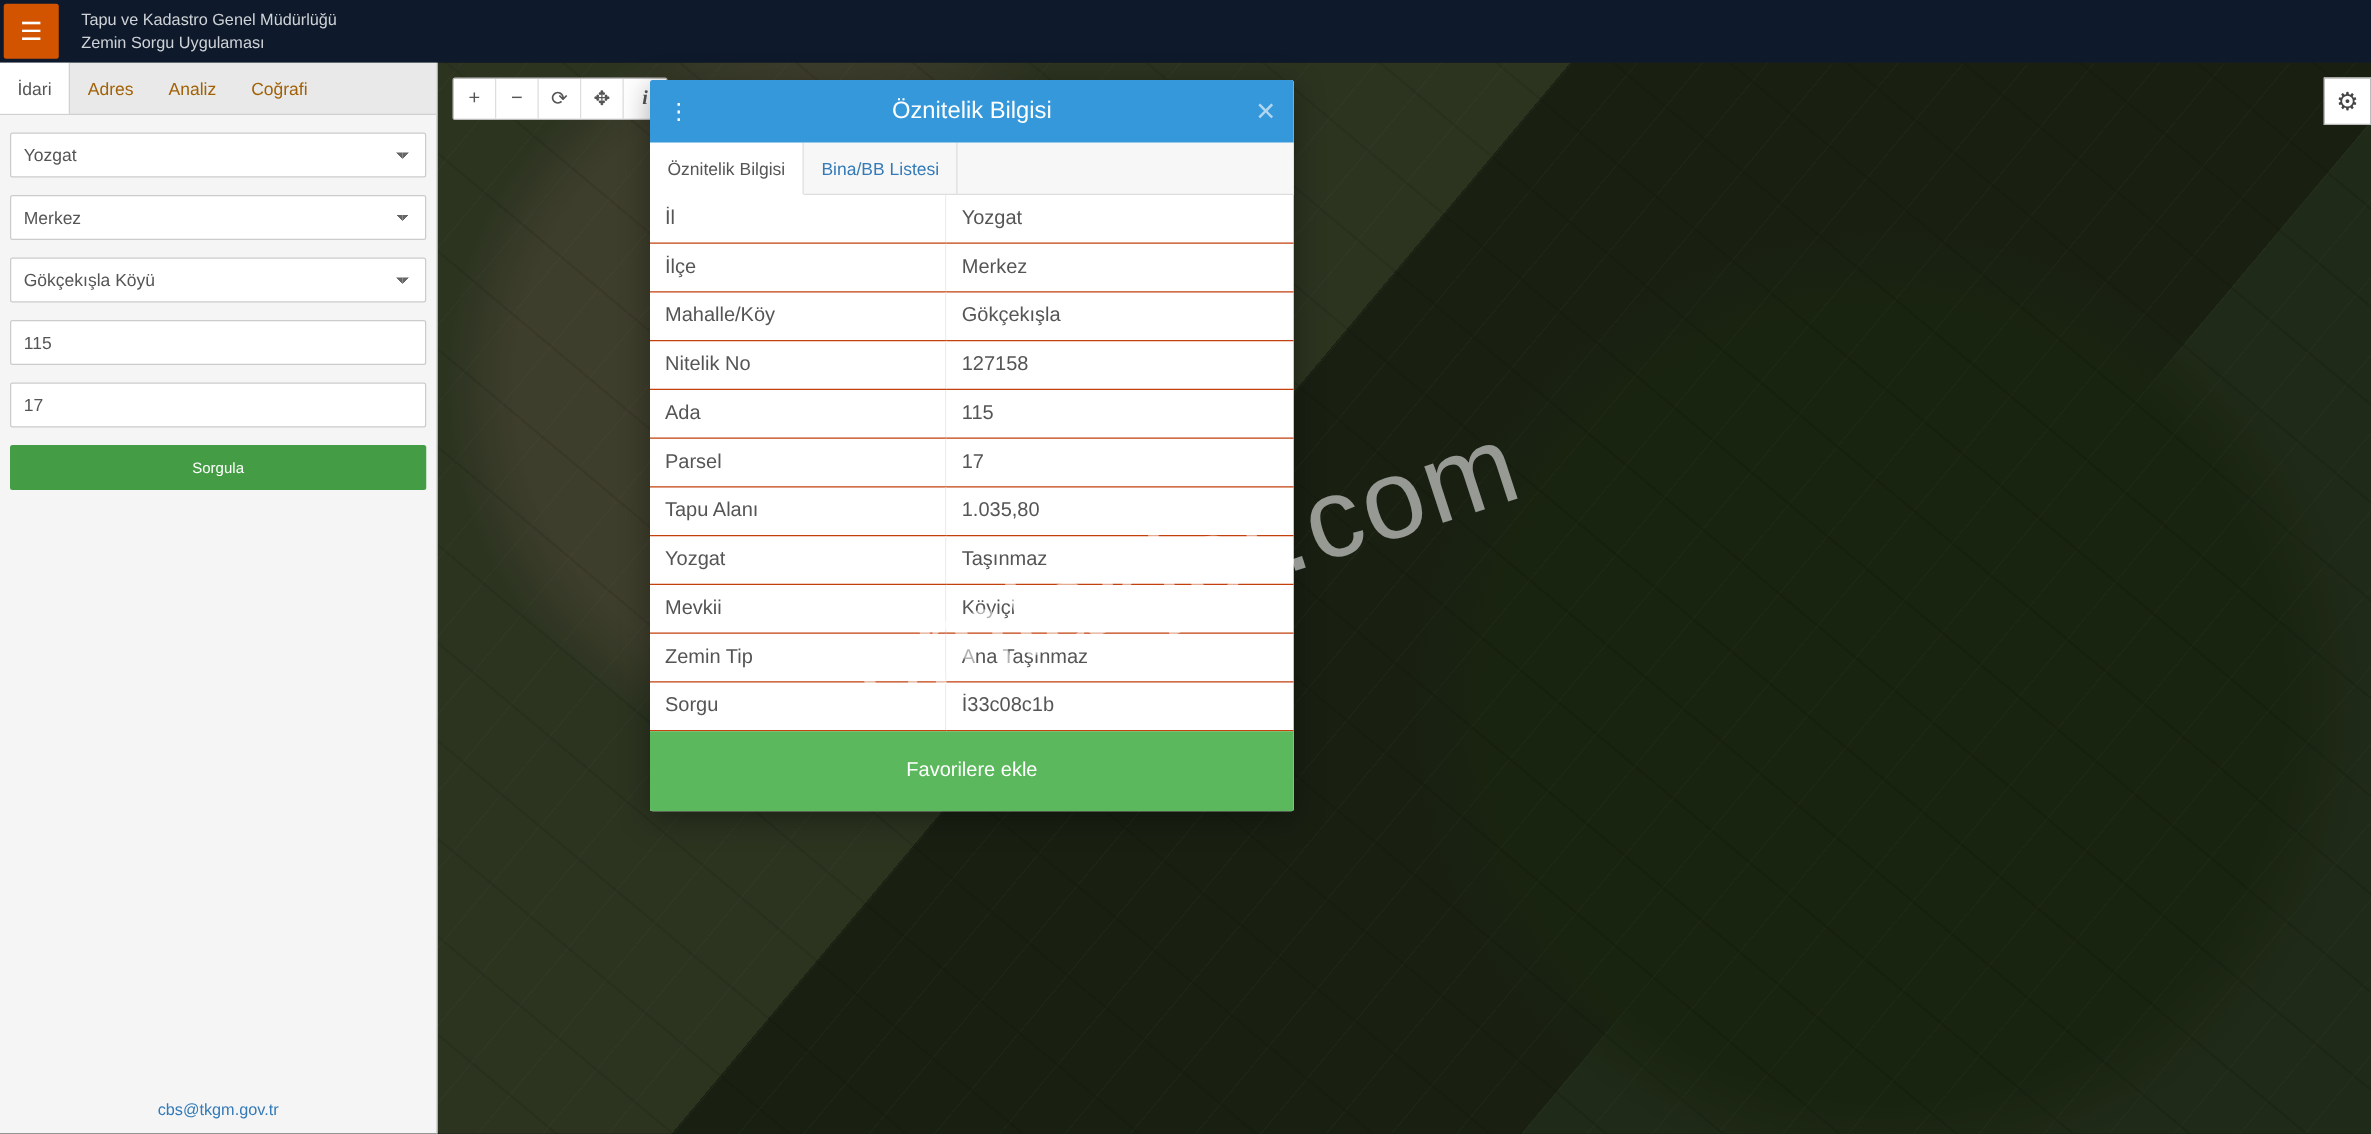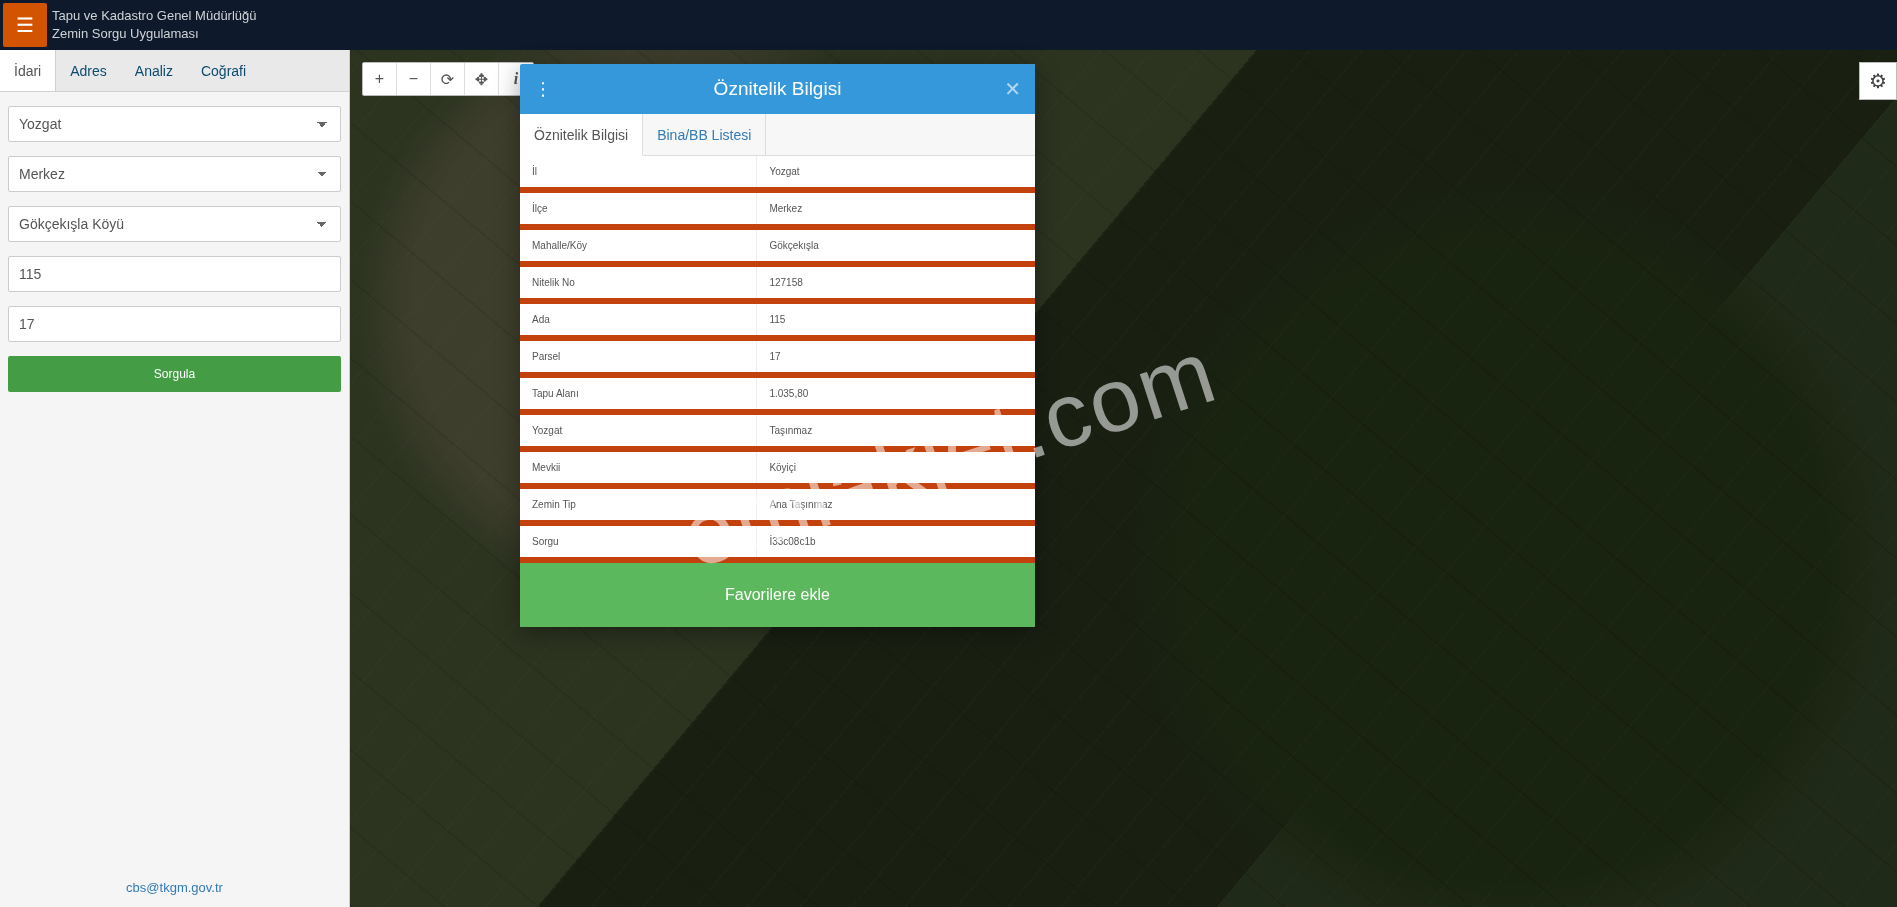--- a/index.html
+++ b/index.html
@@ -2,26 +2,26 @@
 <html><head>
 <meta charset="utf-8">
 <style>
   *{box-sizing:border-box;margin:0;padding:0;font-family:"Helvetica Neue",Helvetica,Arial,sans-serif;}
   html,body{width:100%;height:100%;}
   body{background:#1a1a1a;overflow:hidden;position:relative;}
 
   
   .topbar{position:absolute;top:0;left:0;right:0;height:50px;background:#0e1a2b;display:flex;align-items:center;color:#cfd3d7;z-index:5;}
   .menu-toggle{width:44px;height:44px;margin:3px;background:#d35400;display:flex;align-items:center;justify-content:center;color:#fff;font-size:20px;border-radius:2px;cursor:pointer;}
-  .title-block{margin-left:2px;font-size:13px;line-height:1.35;}
+  .title-block{margin-left:15px;font-size:13px;line-height:1.35;}
 
   
   .sidebar{position:absolute;top:50px;left:0;bottom:0;width:350px;background:#f5f5f5;z-index:4;border-right:1px solid #ccc;display:flex;flex-direction:column;}
   .side-tabs{display:flex;background:#e9e9e9;height:42px;border-bottom:1px solid #d0d0d0;}
-  .side-tab{padding:0 14px;display:flex;align-items:center;font-size:14px;color:#0c4a6e;cursor:pointer;}
+  .side-tab{padding:0 14px;display:flex;align-items:center;font-size:14px;color:#a16207;cursor:pointer;}
   .side-tab.active{background:#fff;color:#555;border-right:1px solid #d0d0d0;}
   .side-body{padding:14px 8px 8px 8px;flex:1;overflow:auto;}
   .field{margin-bottom:14px;}
   .sel,.inp{width:100%;height:36px;border:1px solid #ccc;background:#fff;padding:0 10px;font-size:14px;color:#555;border-radius:2px;}
   .sel{appearance:none;background-image:linear-gradient(45deg,transparent 50%,#666 50%),linear-gradient(135deg,#666 50%,transparent 50%);background-position:calc(100% - 18px) 15px,calc(100% - 13px) 15px;background-size:5px 5px;background-repeat:no-repeat;}
   .btn-query{width:100%;height:36px;background:#449d44;color:#fff;border:none;font-size:12px;border-radius:2px;cursor:pointer;}
   .footer-link{position:absolute;bottom:12px;left:0;right:0;text-align:center;font-size:13px;color:#337ab7;}
 
   
   .map{position:absolute;top:50px;left:350px;right:0;bottom:0;overflow:hidden;}
@@ -43,21 +43,21 @@
 
   
   .modal{position:absolute;top:64px;left:520px;width:515px;background:#fff;box-shadow:0 6px 24px rgba(0,0,0,.35);z-index:10;border-radius:2px;overflow:hidden;}
   .modal-head{height:50px;background:#3498db;color:#fff;display:flex;align-items:center;justify-content:center;position:relative;font-size:19px;}
   .modal-menu{position:absolute;left:14px;top:0;bottom:0;display:flex;align-items:center;color:#fff;font-size:18px;cursor:pointer;}
   .modal-close{position:absolute;right:14px;top:0;bottom:0;display:flex;align-items:center;color:#e6f1fa;opacity:.7;font-size:20px;cursor:pointer;}
   .modal-tabs{display:flex;height:42px;background:#f7f7f7;border-bottom:1px solid #ddd;}
   .mtab{padding:0 14px;display:flex;align-items:center;font-size:14px;color:#337ab7;cursor:pointer;border-right:1px solid #ddd;}
   .mtab.active{background:#fff;color:#555;border-bottom:1px solid #fff;margin-bottom:-1px;}
   table.attrs{width:100%;border-collapse:collapse;}
-  table.attrs td{padding:10px 12px;font-size:10px;color:#555;border-bottom:6px solid #c2410c;}
+  table.attrs td{padding:10px 12px;font-size:16px;color:#555;border-bottom:1px solid #c2410c;}
   table.attrs td:first-child{width:46%;border-right:1px solid #eee;}
   .fav-btn{height:64px;background:#5cb85c;color:#fff;display:flex;align-items:center;justify-content:center;font-size:16px;cursor:pointer;}
 
   
   .wm{position:absolute;left:50%;top:50%;transform:translate(-50%,-50%) rotate(-18deg);font-size:90px;color:rgba(255,255,255,.55);font-weight:400;letter-spacing:2px;pointer-events:none;z-index:11;white-space:nowrap;font-family:Arial,sans-serif;}
 </style>
 </head>
 <body>
 
 <div class="topbar">

